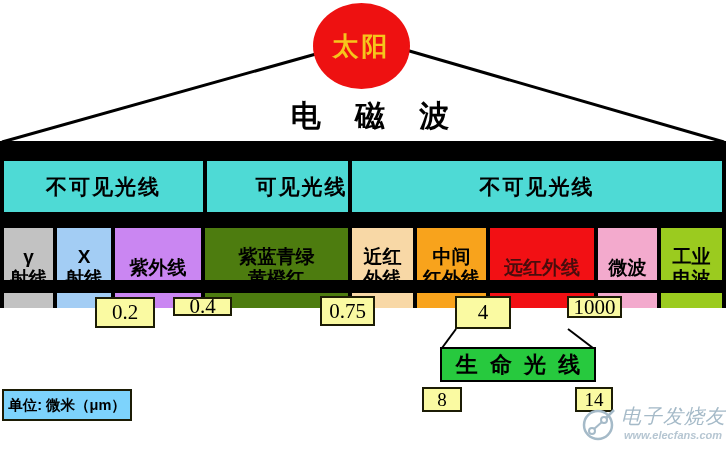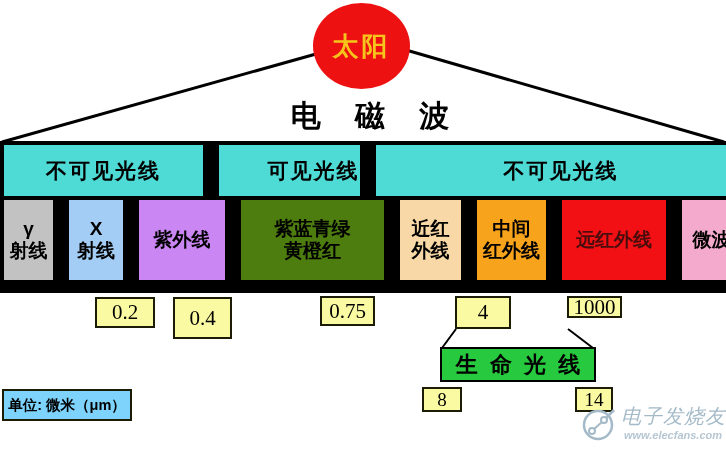--- a/index.html
+++ b/index.html
@@ -24,21 +24,21 @@
   .emw-title {
     position:absolute; left:14px; right:0; top:96px; text-align:center;
     font-size:30px; font-weight:bold; color:#000; word-spacing:26px; z-index:2;
   }
 
   
   .spectrum {
     position:absolute; top:141px; left:0; width:726px; box-sizing:border-box;
     background:#000; padding:4px 4px 0 4px; z-index:2;
   }
-  .spec-row { display:flex; gap:16px; }
+  .spec-row { display:flex; gap:4px;margin-top:16px; }
   .spec-row.header { height:51px; margin-bottom:4px; }
   .spec-row.bands { height:80px; }
   .cell {
     display:flex; align-items:center; justify-content:center;
     text-align:center; color:#000; box-sizing:border-box;
   }
   .hcell { background:#4edad5; font-size:21px; font-weight:bold; letter-spacing:2px; }
   .h0 { flex:0 0 199px; } .h1 { flex:0 0 141px;padding-left:48px; } .h2 { flex:0 0 370px; }
   .bcell { font-size:19px; font-weight:bold; line-height:1.18; white-space:pre-line; }
   .b0 { flex:0 0 49px;  background:#c2c2c2; }
@@ -55,21 +55,21 @@
   }
 
   
   .marker {
     position:absolute; box-sizing:border-box; z-index:3;
     background:#fafaa2; border:2px solid #1c1c05;
     display:flex; align-items:center; justify-content:center;
     font-family:"Liberation Serif", serif; font-size:21px; color:#000;
   }
   .m02  { left:83px;  top:297px; width:60px; height:31px;margin-left:12px; }
-  .m04  { left:173px; top:297px; width:59px; height:42px; }
+  .m04  { left:173px; top:297px; width:59px; height:19px; }
   .m075 { left:320px; top:296px; width:55px; height:30px; }
   .m4   { left:455px; top:296px; width:56px; height:33px; }
   .m1000{ left:567px; top:296px; width:55px; height:22px; }
   .m8   { left:422px; top:387px; width:40px; height:25px; font-size:19px; }
   .m14  { left:575px; top:387px; width:38px; height:25px; font-size:19px; }
 
   
   .unit-box {
     position:absolute; left:2px; top:347px; width:130px; height:32px; box-sizing:border-box;
     background:#7dd3fc; border:2px solid #1c1c05; z-index:3;

